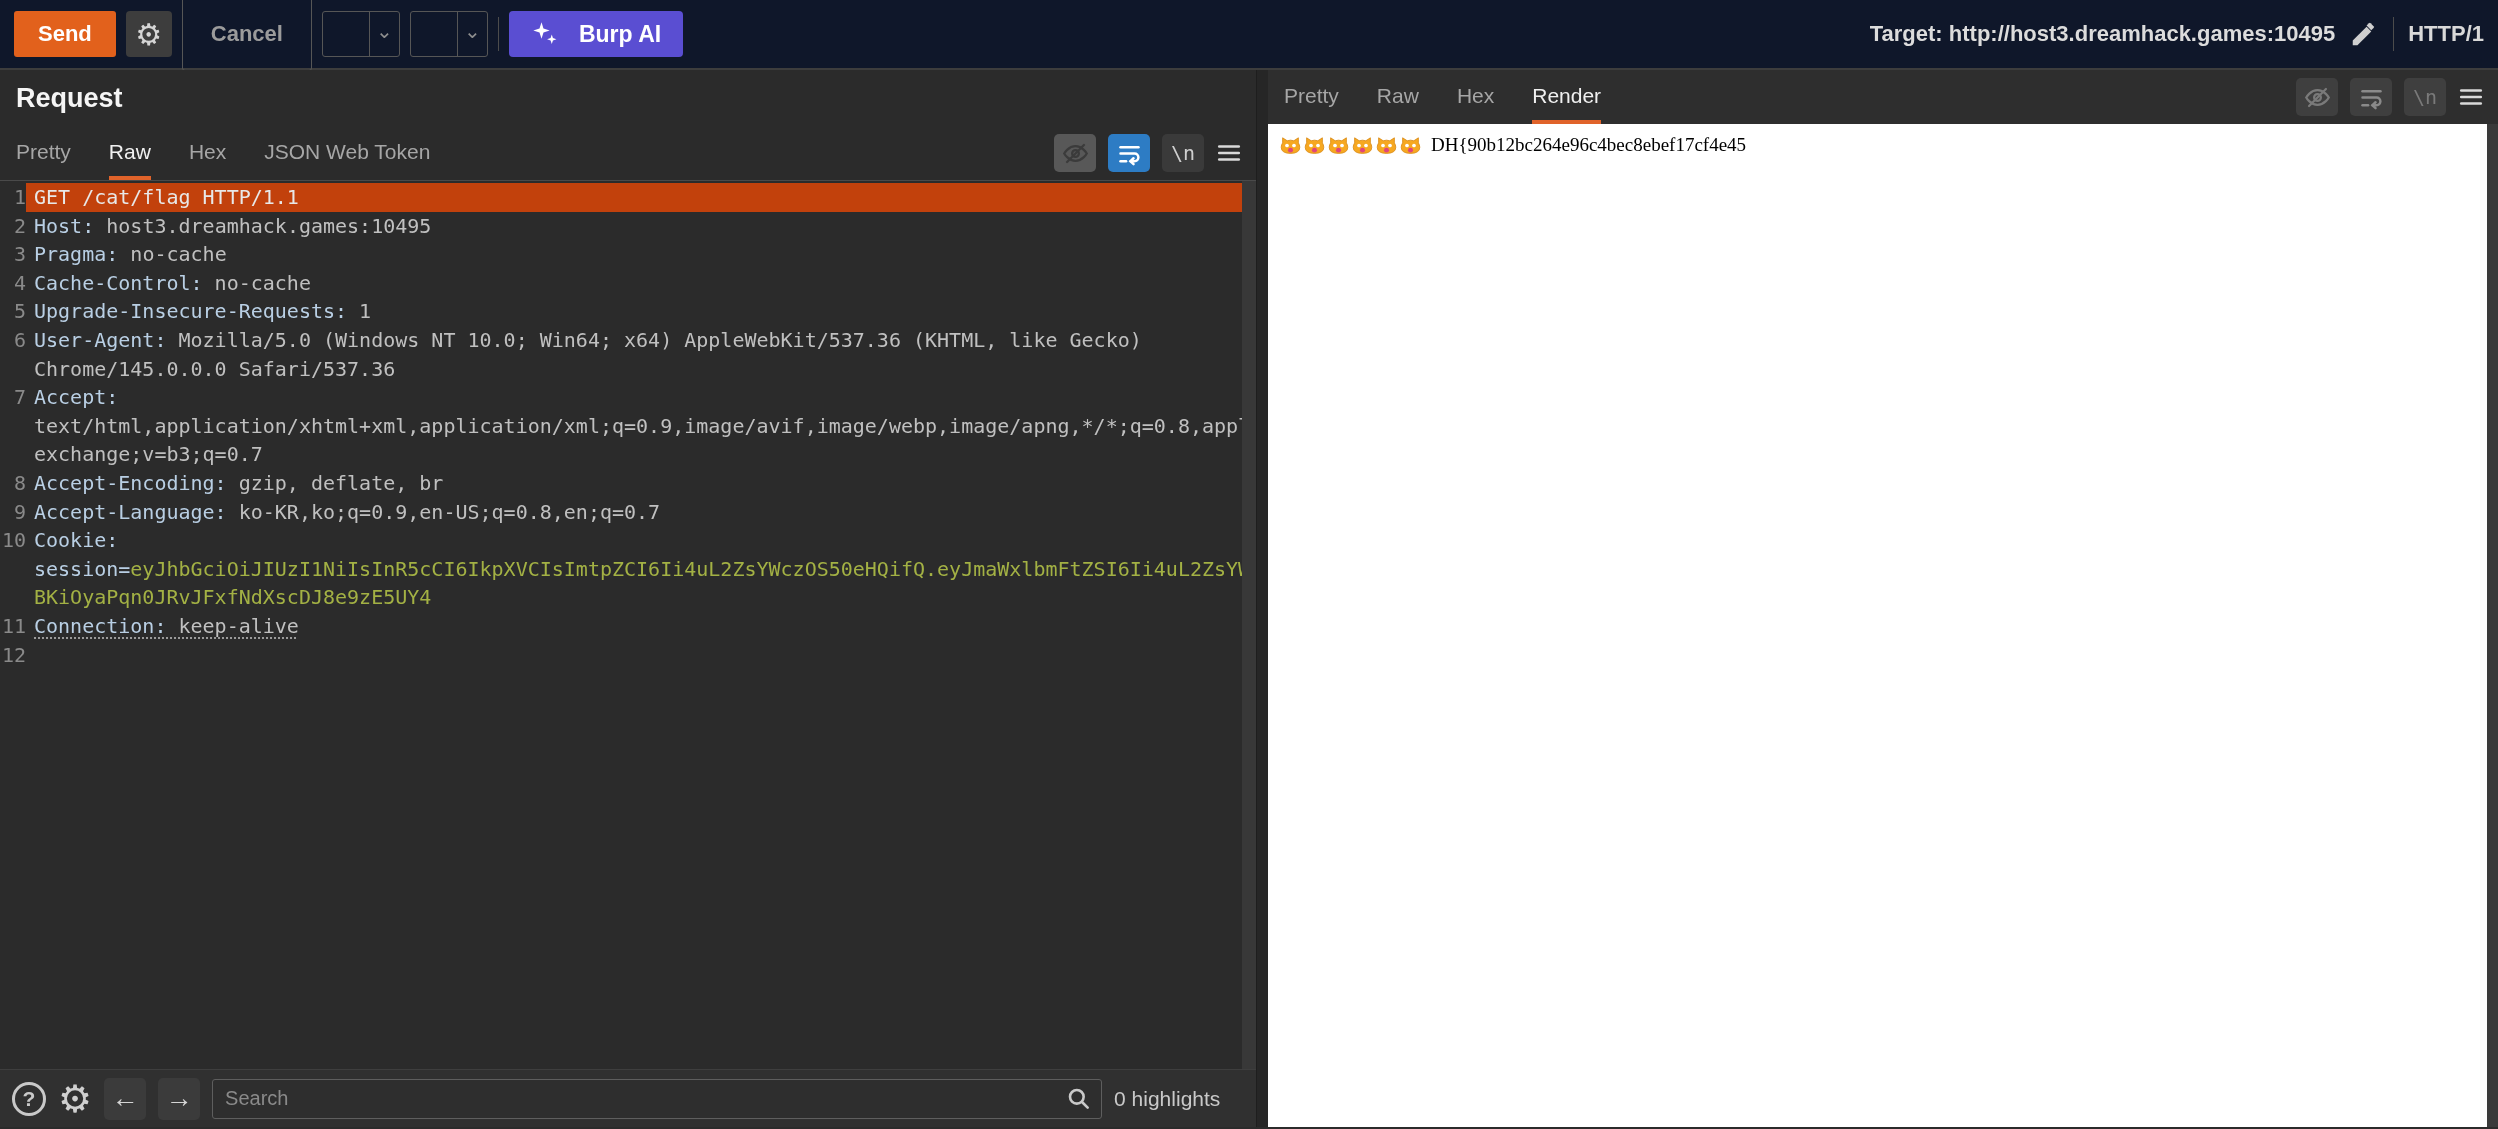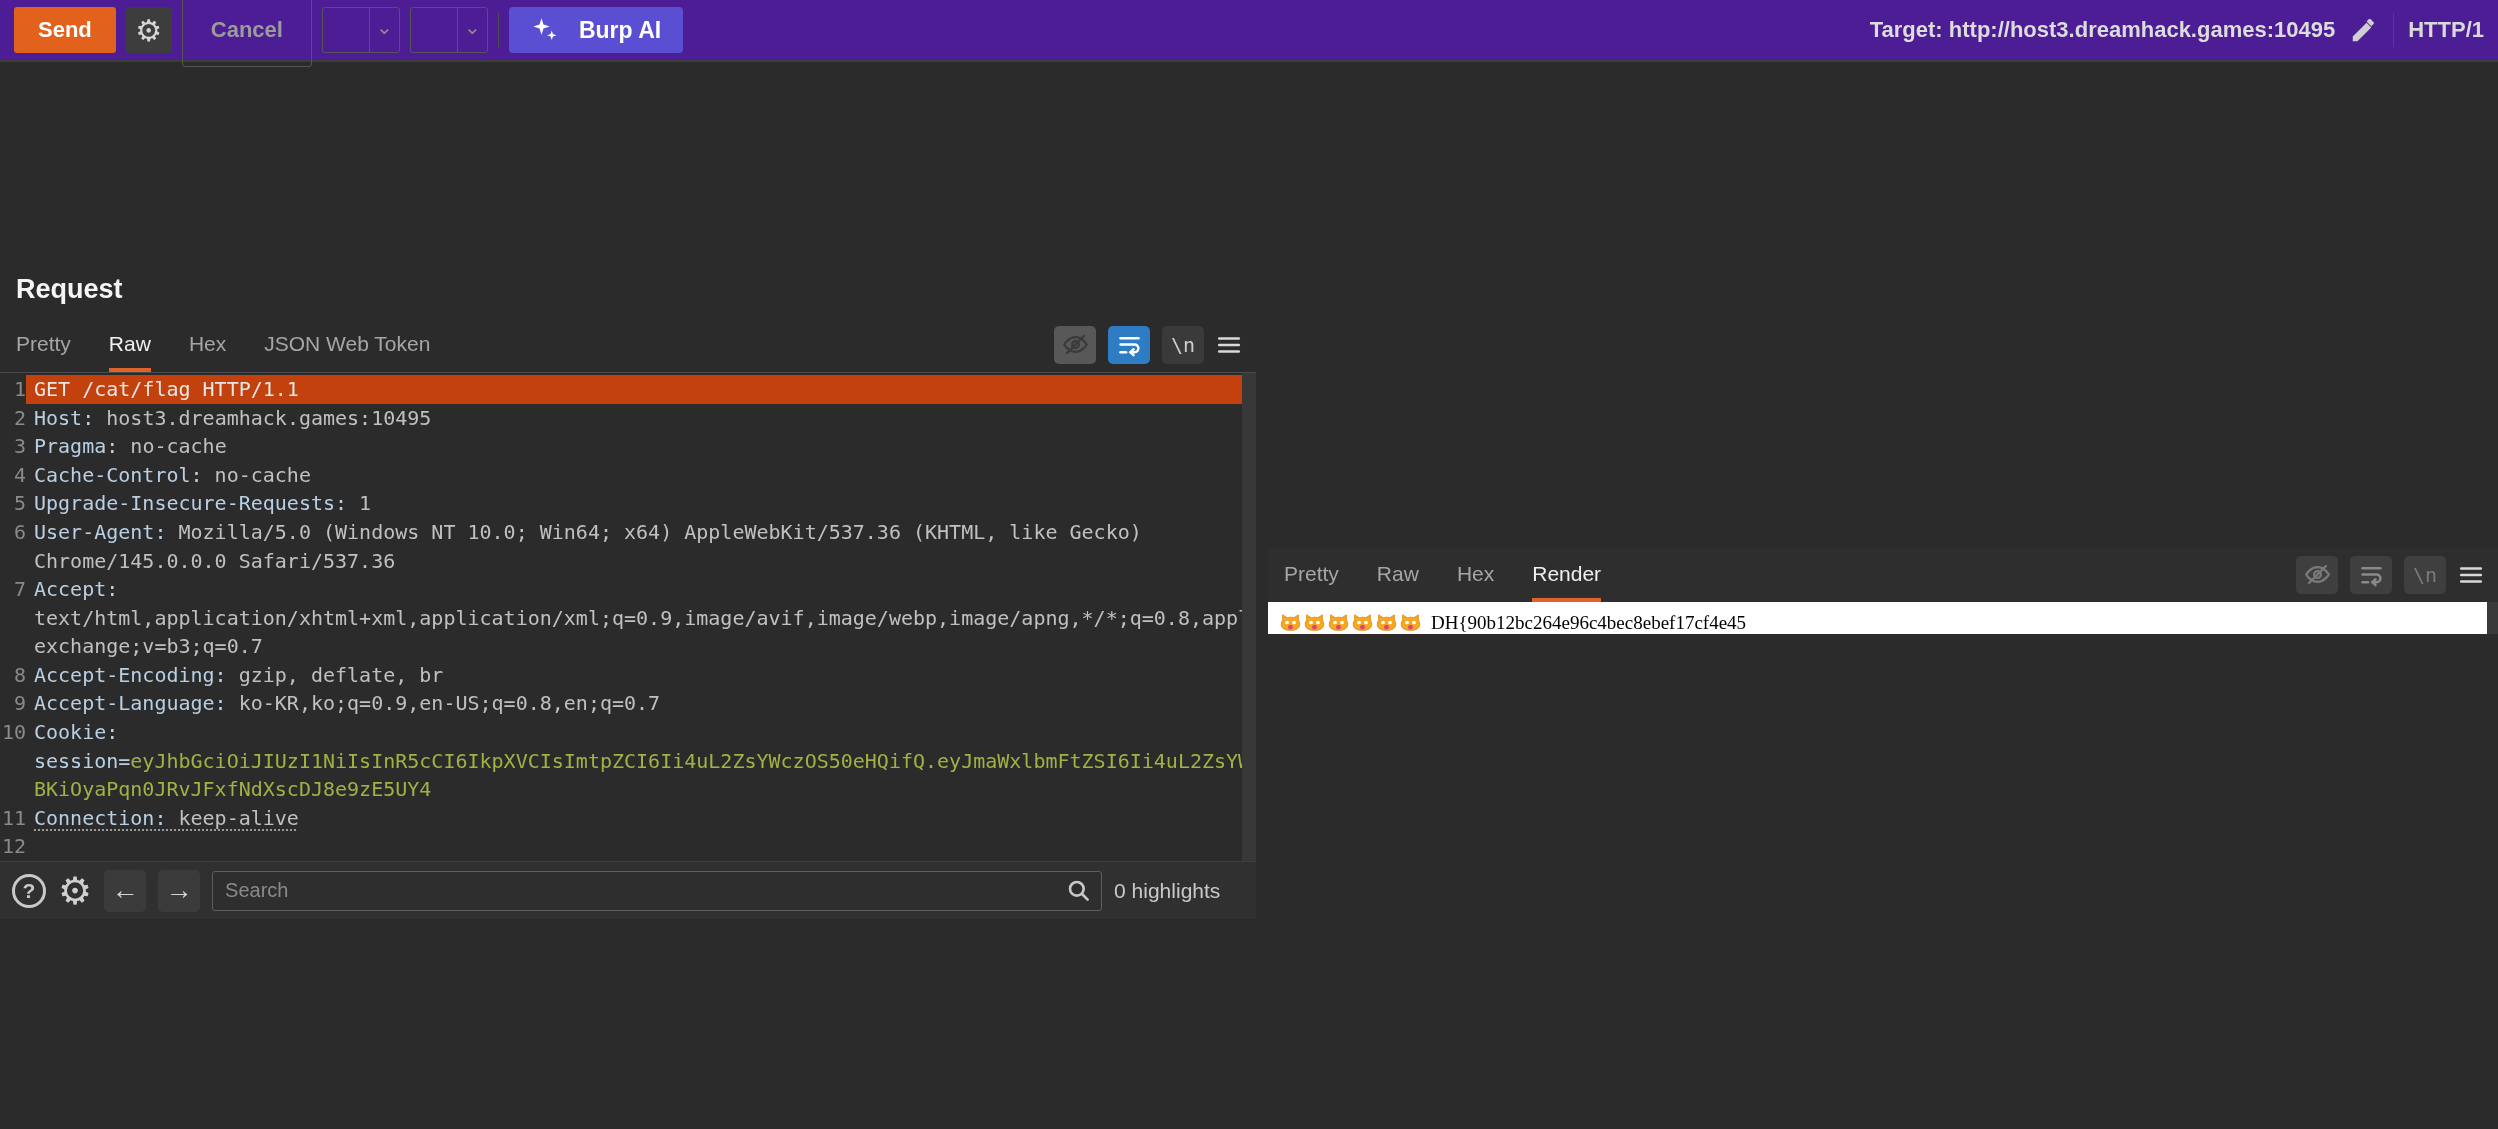--- a/index.html
+++ b/index.html
@@ -1,41 +1,41 @@
 <!DOCTYPE html>
 <html><head>
 <meta charset="utf-8">
 <style>
   html,body{margin:0;padding:0;width:2498px;height:1129px;overflow:hidden;
     background:#2b2b2b;font-family:"Liberation Sans",sans-serif;}
   *{box-sizing:border-box;}
 
   
-  .toolbar{height:62px;background:#4c1d95;border-bottom:2px solid #3d3d3d;
+  .toolbar{height:70px;background:#0f172a;border-bottom:2px solid #3d3d3d;
     display:flex;align-items:center;padding:0 14px;gap:10px;}
   .btn-send{background:#e2611c;color:#fff;font-weight:bold;font-size:22px;
     padding:10px 24px;border-radius:3px;cursor:pointer;}
   .icon-btn-dark{background:#3d3d3d;border-radius:4px;width:46px;height:46px;
     display:flex;align-items:center;justify-content:center;font-size:30px;color:#d5d5d5;cursor:pointer;}
   .btn-cancel{border:1px solid #565656;color:#9b9b9b;font-weight:bold;font-size:22px;
     padding:23px 28px;border-radius:3px;cursor:pointer;}
   .splitbtn{display:flex;border:1px solid #565656;border-radius:3px;height:46px;align-items:stretch;}
   .splitbtn .seg{display:flex;align-items:center;justify-content:center;color:#8f8f8f;cursor:pointer;}
   .seg.main{width:46px;font-size:30px;padding-bottom:4px;}
   .seg.dd{width:30px;border-left:1px solid #565656;font-size:20px;padding-bottom:6px;}
   .vsep{width:1px;height:34px;background:#4c4c4c;}
   .btn-ai{background:#5a4ed2;color:#fff;font-weight:bold;font-size:23px;
     padding:9px 22px;border-radius:4px;display:flex;gap:20px;align-items:center;cursor:pointer;}
   .target{margin-left:auto;display:flex;align-items:center;gap:14px;font-size:22px;
     font-weight:bold;color:#dcdcdc;white-space:nowrap;}
   .target .url{font-weight:bold;}
   .http-ver{font-weight:bold;color:#d9d9d9;}
 
   
-  .main{display:flex;height:1057px;align-items:center;}
+  .main{display:flex;height:1057px;}
   .panel{display:flex;flex-direction:column;background:#2b2b2b;}
   .request-panel{width:1256px;}
   .divider{width:12px;background:#262626;border-left:1px solid #1e1e1e;}
   .response-panel{flex:1;background:#2e2e2e;position:relative;}
 
   .panel-head{height:56px;display:flex;align-items:center;padding:0 16px;
     font-size:27px;font-weight:bold;color:#f5f5f5;}
   .tabbar{height:54px;display:flex;align-items:stretch;gap:38px;padding-left:16px;font-size:21px;}
   .tab{display:flex;align-items:center;color:#a6a6a6;border-bottom:4px solid transparent;
     padding-top:2px;cursor:pointer;white-space:nowrap;}

